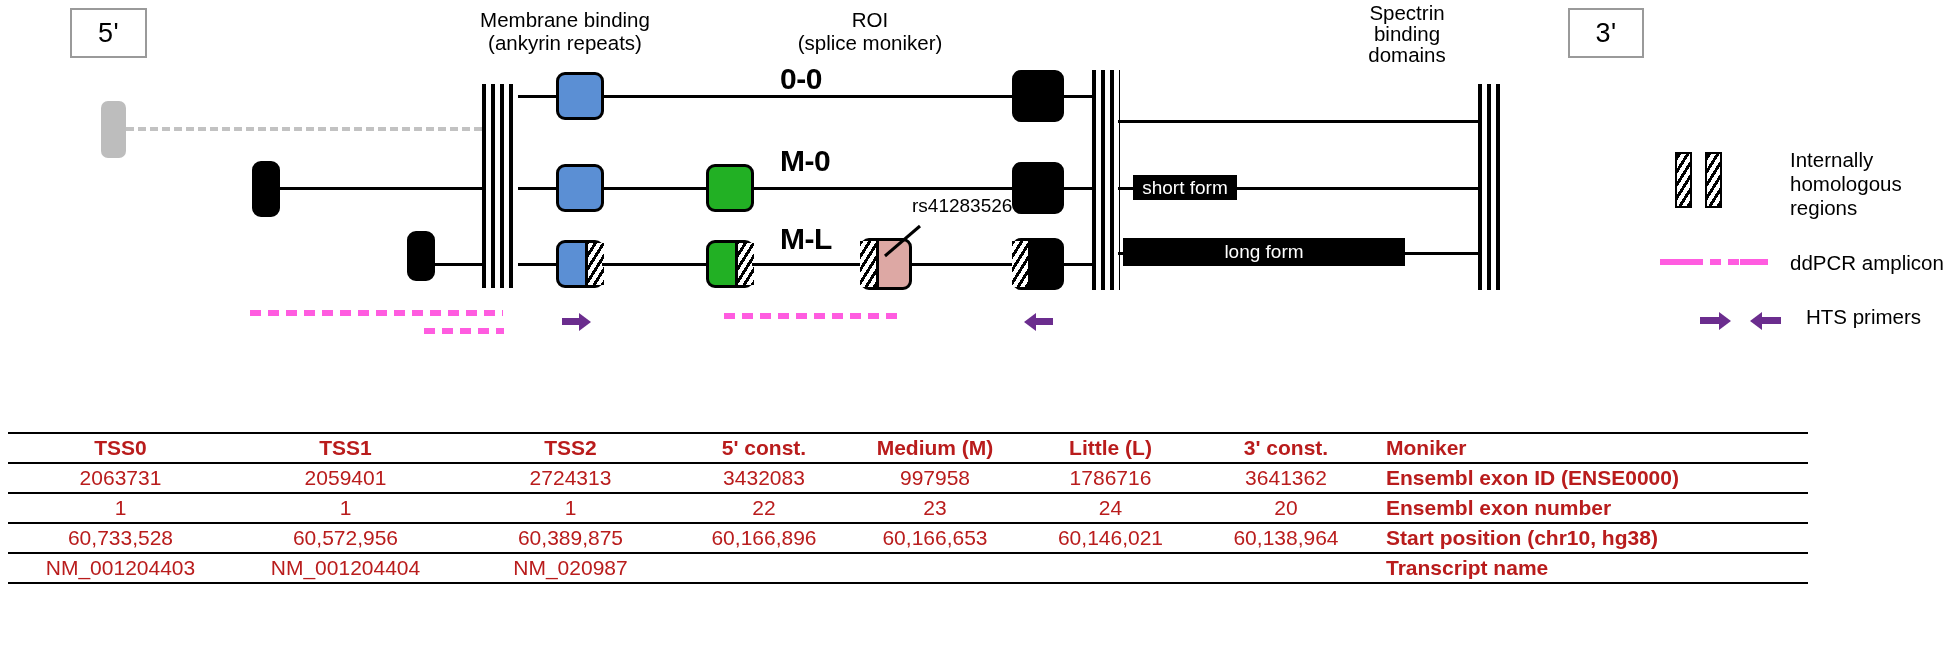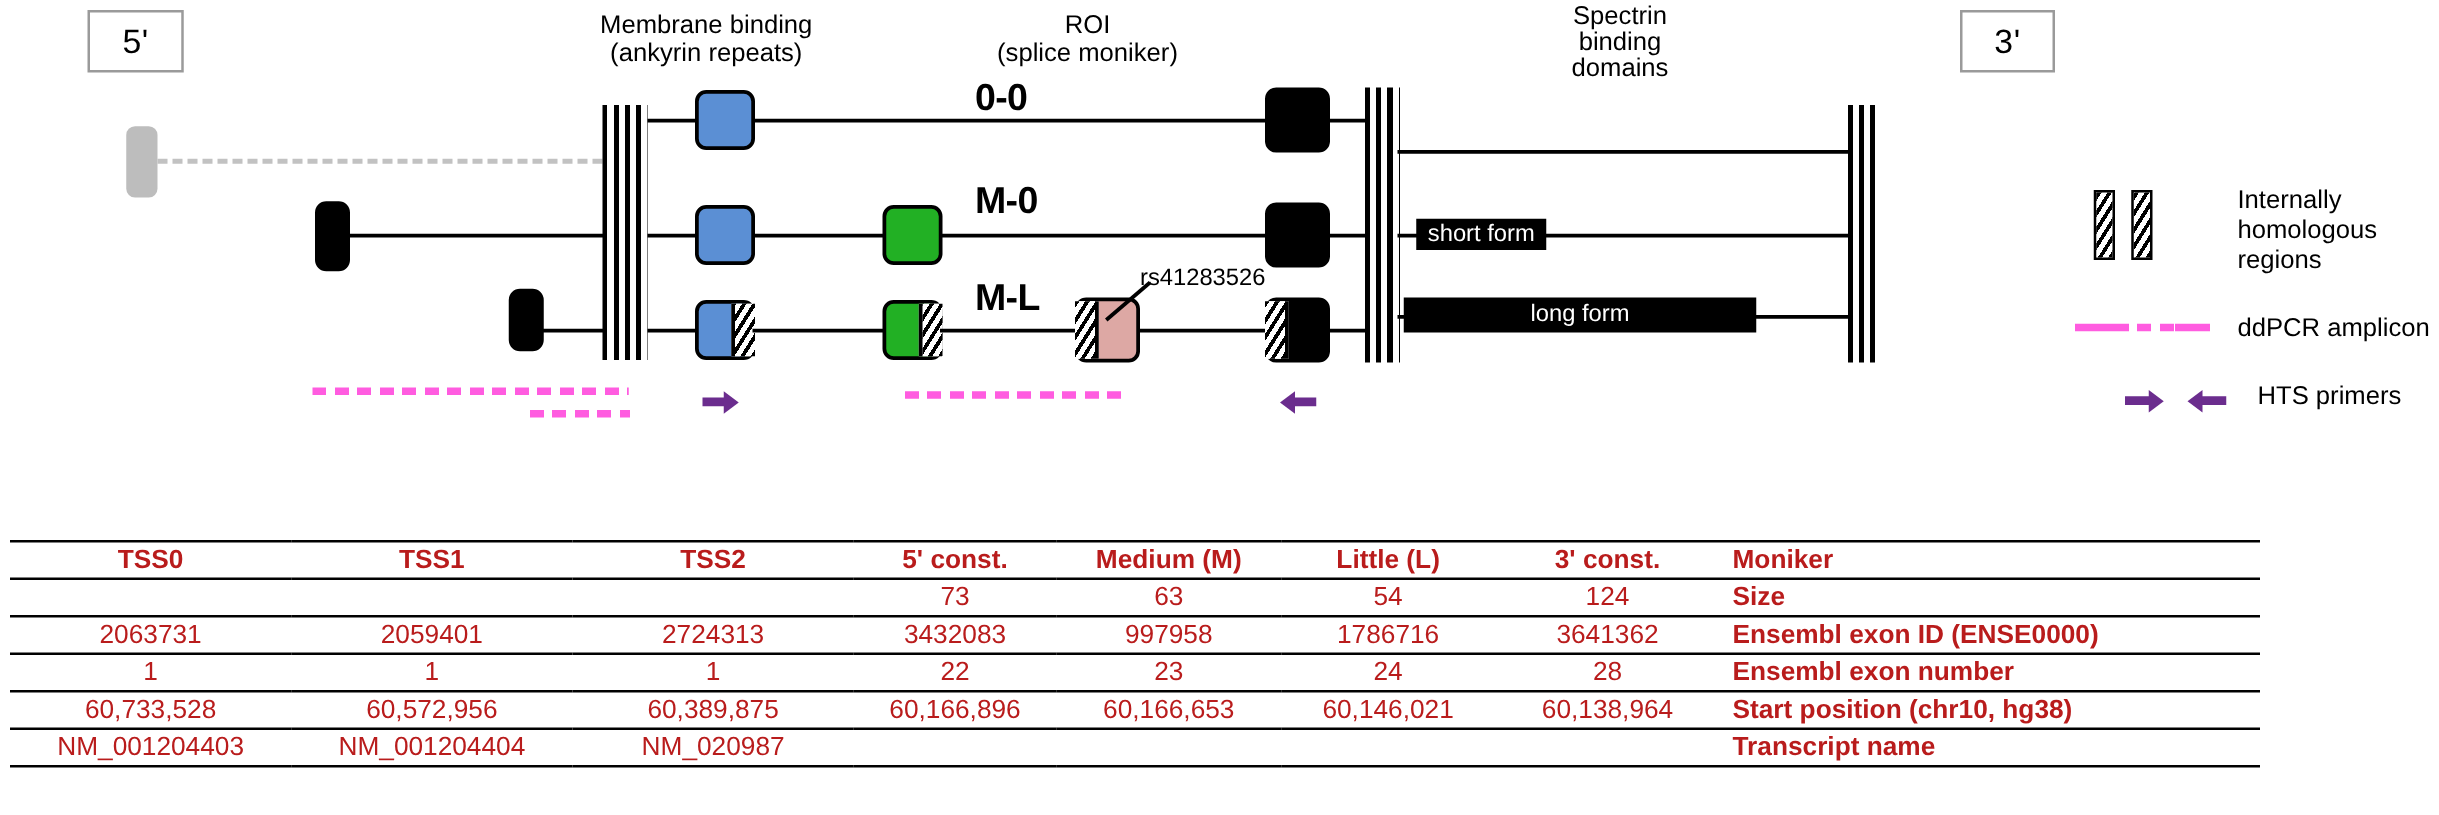--- a/index.html
+++ b/index.html
@@ -178,21 +178,21 @@
   <div class="abs domain-caption" style="left:415px; top:8px; width:300px;">
     <div>Membrane binding</div>
     <div>(ankyrin repeats)</div>
   </div>
 
   <div class="abs domain-caption" style="left:735px; top:8px; width:270px;">
     <div>ROI</div>
     <div>(splice moniker)</div>
   </div>
 
-  <div class="abs domain-caption" style="left:1241px; top:2px; width:110px; line-height:21px;">
+  <div class="abs domain-caption" style="left:1352px; top:2px; width:110px; line-height:21px;">
     <div>Spectrin</div>
     <div>binding</div>
     <div>domains</div>
   </div>
 
 
   <div class="abs exon-grey" style="left:101px; top:101px; width:25px; height:57px;"></div>
 
   <div class="abs backbone-dashed" style="left:126px; top:127px; width:356px;"></div>
 
@@ -241,21 +241,21 @@
 
   <div class="abs exon exon-black" style="left:1012px; top:238px; width:52px; height:52px;">
     <div class="hatch" style="left:-3px; width:16px; border-left:none; border-right:3px solid #000;"></div>
   </div>
   <div class="abs backbone" style="left:1062px; top:263px; width:30px;"></div>
   <div class="abs moniker" style="left:780px; top:222px;">M-L</div>
 
   <svg class="abs" style="left:880px; top:218px; width:70px; height:40px;" viewBox="0 0 70 40">
     <line x1="5" y1="38" x2="40" y2="8" stroke="#000" stroke-width="3"></line>
   </svg>
-  <div class="abs snp-text" style="left:912px; top:212px;">rs41283526</div>
+  <div class="abs snp-text" style="left:912px; top:195px;">rs41283526</div>
 
   <div class="abs stripes" style="left:482px; top:84px; width:36px; height:204px;"></div>
 
   <div class="abs stripes" style="left:1092px; top:70px; width:28px; height:220px;"></div>
 
   <div class="abs stripes" style="left:1478px; top:84px; width:22px; height:206px;"></div>
 
   <div class="abs backbone" style="left:1118px; top:120px; width:362px;"></div>
   <div class="abs backbone" style="left:1118px; top:187px; width:362px;"></div>
   <div class="abs backbone" style="left:1118px; top:252px; width:362px;"></div>
@@ -308,47 +308,37 @@
           <td style="width: 12.5%;">TSS0</td>
           <td style="width: 12.5%;">TSS1</td>
           <td style="width: 12.5%;">TSS2</td>
           <td style="width: 9%;">5' const.</td>
           <td style="width: 10%;">Medium (M)</td>
           <td style="width: 9.5%;">Little (L)</td>
           <td style="width: 10%;">3' const.</td>
           <td class="rowlabel" style="width: 24%;">Moniker</td>
         </tr>
         <tr>
-          <td style="width: 12.5%;"></td>
-          <td style="width: 12.5%;"></td>
-          <td style="width: 12.5%;"></td>
-          <td style="width: 9%;">73</td>
-          <td style="width: 10%;">63</td>
-          <td style="width: 9.5%;">54</td>
-          <td style="width: 10%;">124</td>
-          <td class="rowlabel" style="width: 24%;">Size</td>
-        </tr>
-        <tr>
           <td style="width: 12.5%;">2063731</td>
           <td style="width: 12.5%;">2059401</td>
           <td style="width: 12.5%;">2724313</td>
           <td style="width: 9%;">3432083</td>
           <td style="width: 10%;">997958</td>
           <td style="width: 9.5%;">1786716</td>
           <td style="width: 10%;">3641362</td>
           <td class="rowlabel" style="width: 24%;">Ensembl exon ID (ENSE0000)</td>
         </tr>
         <tr>
           <td style="width: 12.5%;">1</td>
           <td style="width: 12.5%;">1</td>
           <td style="width: 12.5%;">1</td>
           <td style="width: 9%;">22</td>
           <td style="width: 10%;">23</td>
           <td style="width: 9.5%;">24</td>
-          <td style="width: 10%;">28</td>
+          <td style="width: 10%;">20</td>
           <td class="rowlabel" style="width: 24%;">Ensembl exon number</td>
         </tr>
         <tr>
           <td style="width: 12.5%;">60,733,528</td>
           <td style="width: 12.5%;">60,572,956</td>
           <td style="width: 12.5%;">60,389,875</td>
           <td style="width: 9%;">60,166,896</td>
           <td style="width: 10%;">60,166,653</td>
           <td style="width: 9.5%;">60,146,021</td>
           <td style="width: 10%;">60,138,964</td>

